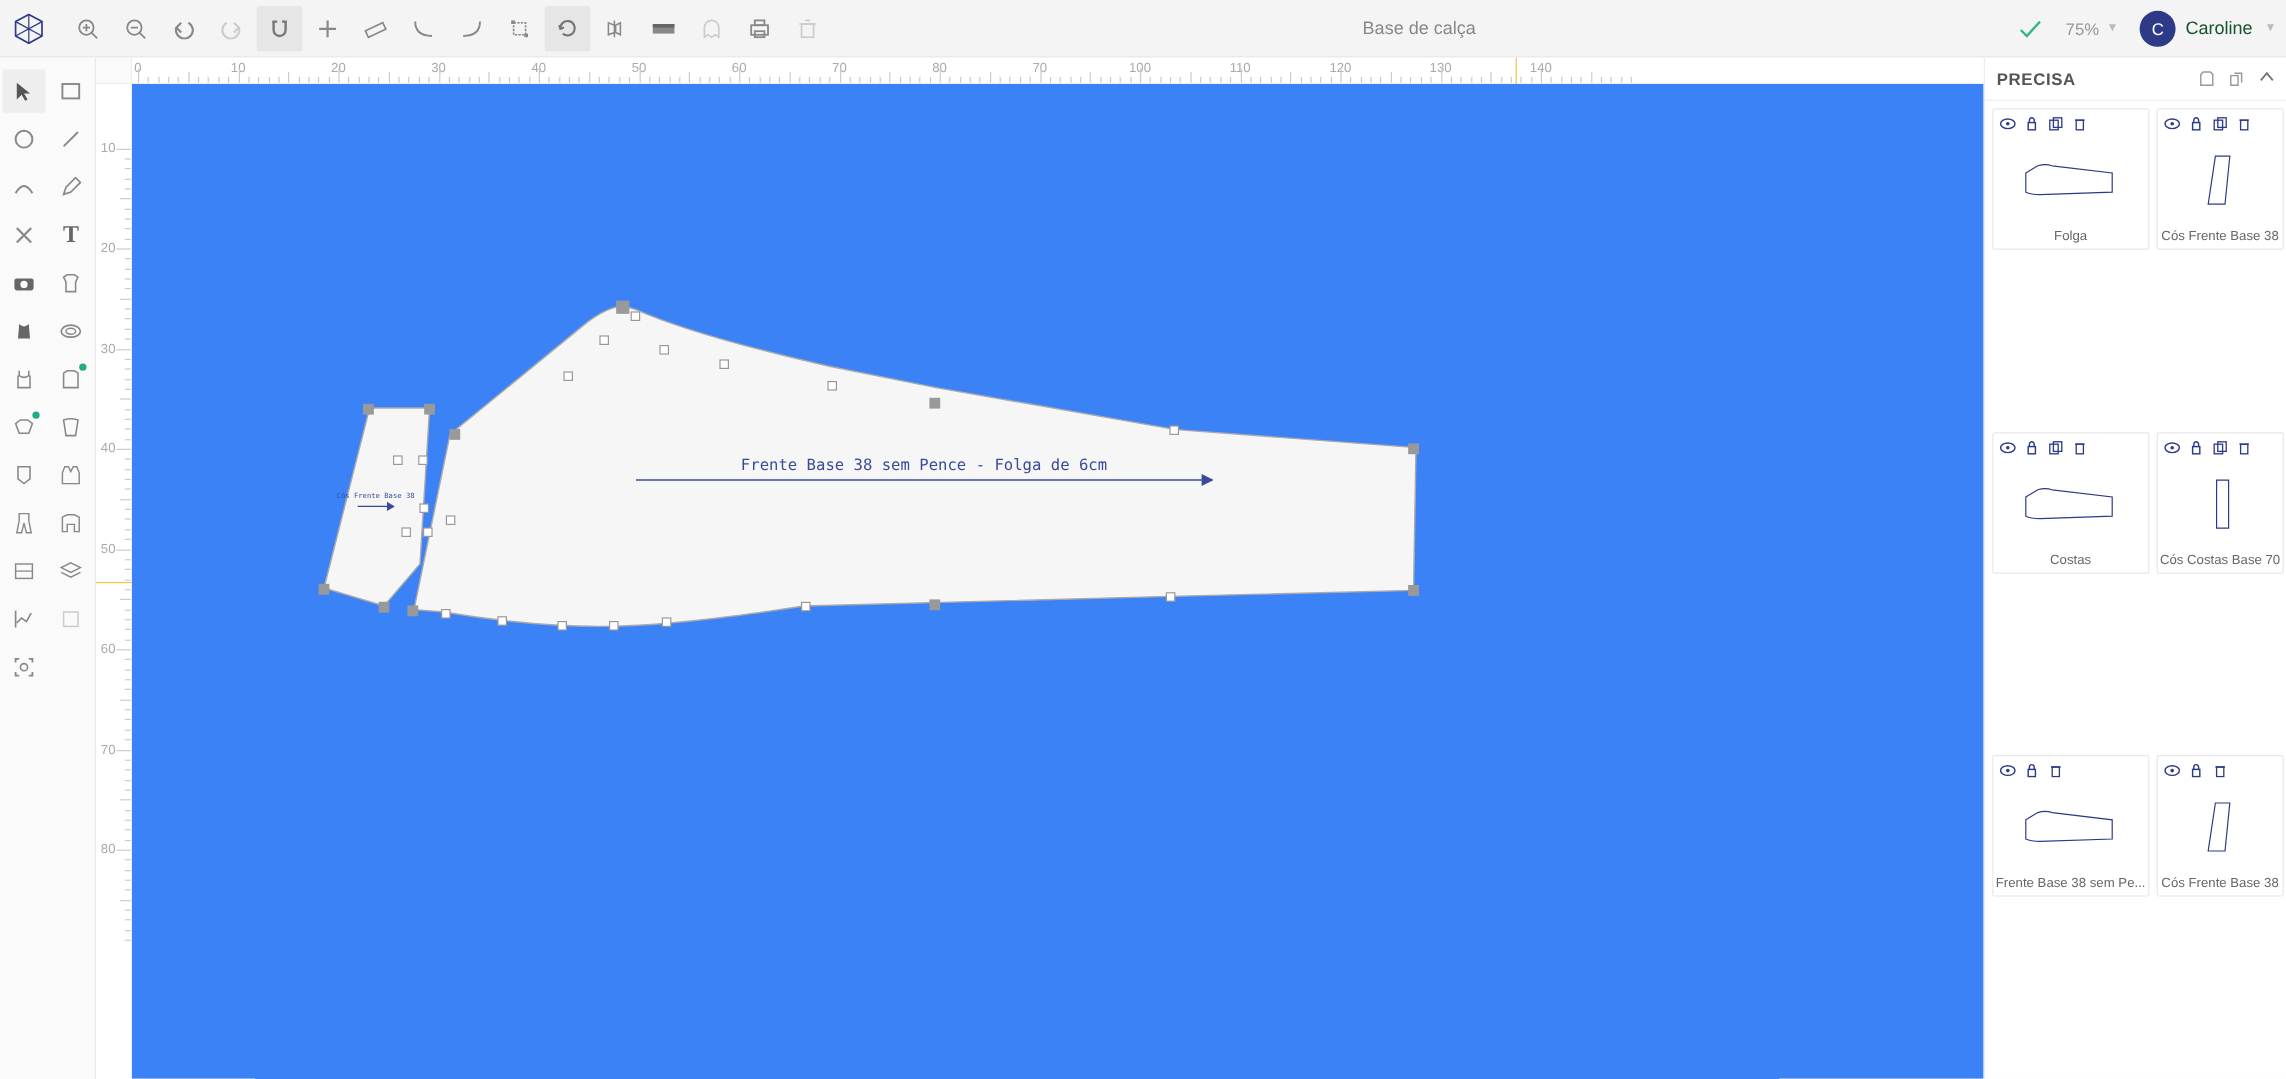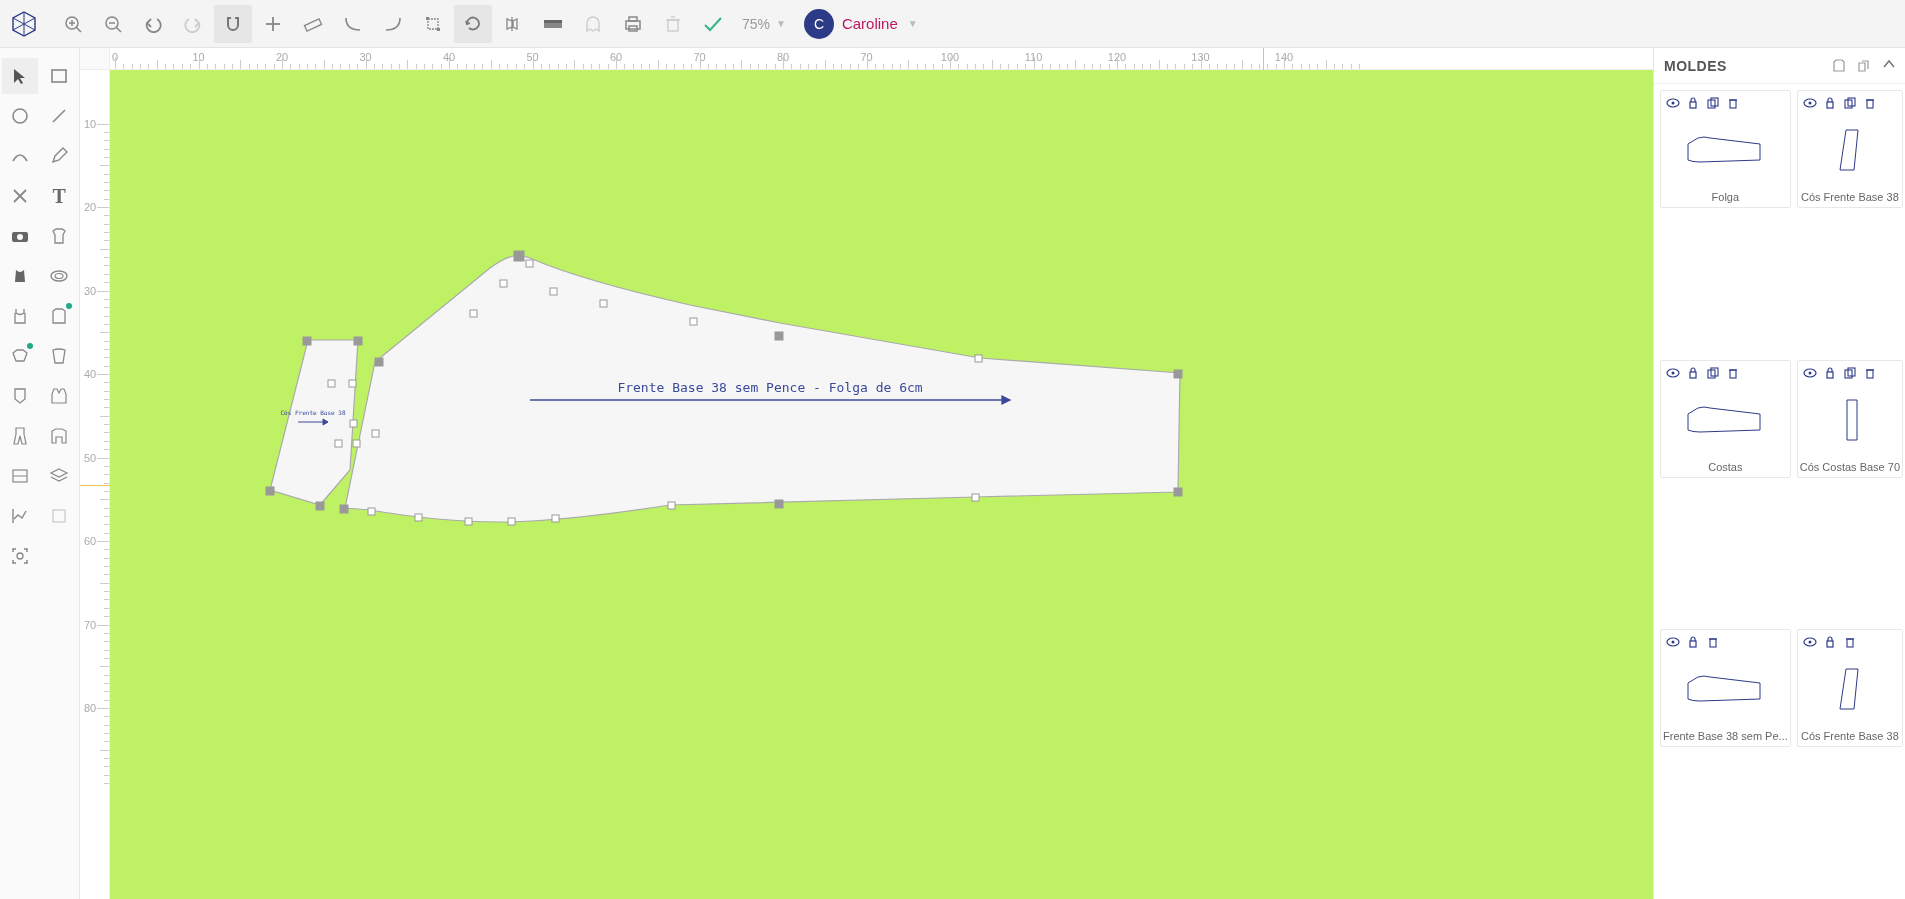--- a/index.html
+++ b/index.html
@@ -25,21 +25,21 @@
     cursor:pointer;
   }
   .top-btn.active { background:#e6e6e6; }
   .top-btn.disabled { color:#ccc; }
   .doc-title-wrap { flex:1; display:flex; justify-content:center; }
   .doc-title { color:#888; font-size:15px; font-weight:400; min-width:200px; text-align:center; }
   .zoom-box { display:flex; align-items:center; gap:6px; color:#999; font-size:14px; margin-left:8px; }
   .zoom-box .chev { font-size:10px; color:#bbb; }
   .user-box { display:flex; align-items:center; gap:8px; margin-left:16px; cursor:pointer;}
   .avatar { width:30px; height:30px; border-radius:50%; background:#2d3a87; color:#fff; display:flex; align-items:center; justify-content:center; font-size:14px; font-weight:500;}
-  .username { color:#be185d; font-size:15px;text-align:center; }
+  .username { color:#14532d; font-size:15px;text-align:center; }
   .user-box .chev { font-size:10px; color:#bbb; margin-left:2px;}
 
   
   .main {
     position:absolute;
     top:48px; bottom:0; left:0; right:0;
     display:flex;
   }
   .left-tools {
     width:80px;
@@ -78,21 +78,21 @@
     position:absolute; top:22px; bottom:0; left:0; width:30px;
     background:#fff; border-right:1px solid #eee;
     font-size:11px; color:#aaa;
   }
   .ruler-v span { position:absolute; left:4px; transform:translateY(-50%);}
   .ruler-v .tick { position:absolute; right:0; height:1px; width:6px; background:#ccc;}
   .ruler-corner { position:absolute; top:0; left:0; width:30px; height:22px; background:#fafafa; border-right:1px solid #eee; border-bottom:1px solid #eee;}
 
   .canvas-inner {
     position:absolute; top:22px; left:30px; right:0; bottom:0;
-    background:#bef264;
+    background:#3b82f6;
   }
   .pattern-svg { position:absolute; top:0; left:0; }
 
   
   .right-panel {
     width:252px;
     background:#fff;
     border-left:1px solid #e6e6e6;
     display:flex; flex-direction:column;
   }
@@ -250,20 +250,23 @@
       </svg>
   </div>
   <div class="top-btn disabled">
     <svg width="16" height="18">
         <rect x="3" y="5" width="10" height="11" fill="none" stroke="#ccc" stroke-width="1.4"></rect>
         <line x1="1" y1="5" x2="15" y2="5" stroke="#ccc" stroke-width="1.4"></line>
         <line x1="6" y1="2" x2="10" y2="2" stroke="#ccc" stroke-width="1.4"></line>
       </svg>
   </div>
 
+  <div class="doc-title-wrap">
+    <div class="doc-title">Base de calça</div>
+  </div>
 
   <div class="top-btn">
     <svg width="22" height="20">
         <polyline points="3,11 8,16 19,4" fill="none" stroke="#37b48c" stroke-width="2"></polyline>
       </svg>
   </div>
   <div class="zoom-box">
     <span>75%</span>
     <span class="chev">▼</span>
   </div>
@@ -727,21 +730,21 @@
           <line x1="188" y1="352" x2="218" y2="352"></line>
           <polygon points="218,352 213,349 213,355"></polygon>
         </g>
         <text x="203" y="345" text-anchor="middle" font-family="monospace" font-size="6" fill="#3a4a9a">Cós Frente Base 38</text>
       </svg>
     </div>
   </div>
 
   <div class="right-panel">
     <div class="panel-header">
-      <h3>MOLDES</h3>
+      <h3>PRECISA</h3>
       <div class="hicons">
         <span>
             <svg width="16" height="14">
               <path d="M3 3 l2 -2 h6 l2 2 v9 h-10 z" fill="none" stroke="#999" stroke-width="1.2"></path>
             </svg>
           </span>
         <span>
             <svg width="16" height="14">
               <path d="M2 4 h6 v8 h-6 z M5 2 h6 v8" fill="none" stroke="#999" stroke-width="1.2"></path>
             </svg>

